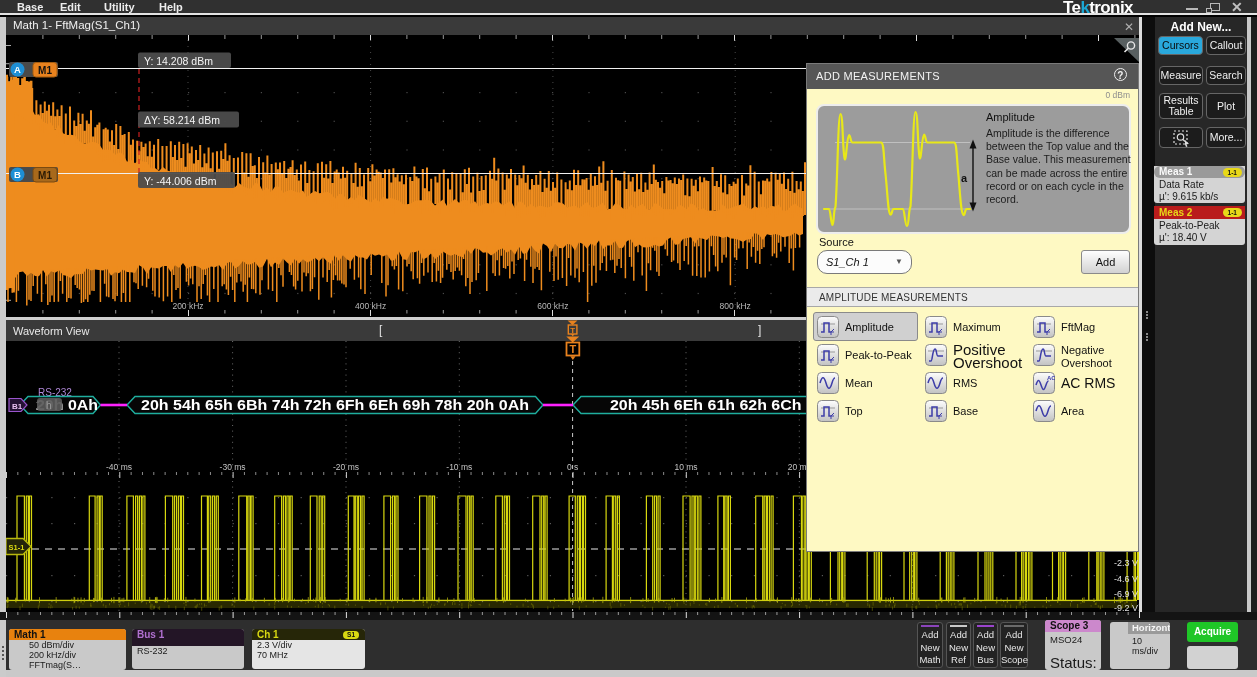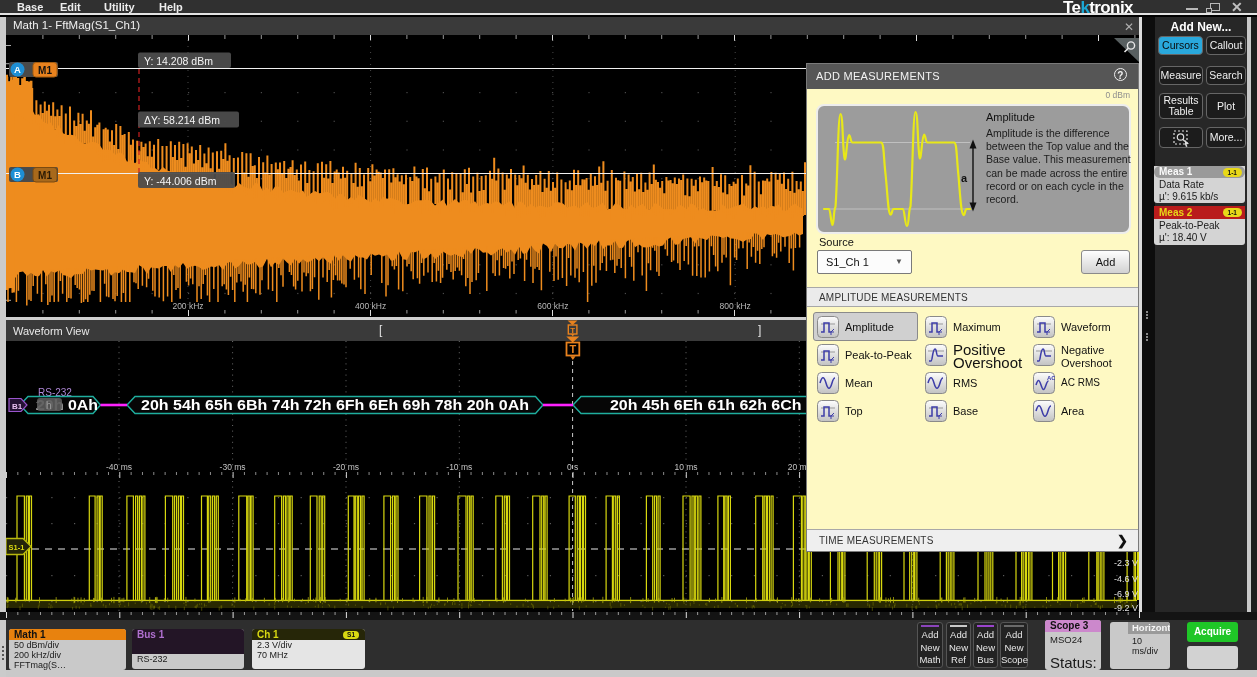--- a/index.html
+++ b/index.html
@@ -1205,24 +1205,24 @@
       <rect x="1105.01" y="0" width="1" height="3" fill="#999999"></rect>
       <rect x="1116.34" y="0" width="1" height="3" fill="#999999"></rect>
       <rect x="1127.67" y="0" width="1" height="3" fill="#999999"></rect>
       <rect x="1139.00" y="0" width="1" height="6" fill="#e0e0e0"></rect>
     </svg>
   </div>
 <div class="abs" style="left:6px;top:620px;width:1251px;height:50px;background:#2e2e2e;"></div>
 <div class="abs" style="left:6px;top:670px;width:1251px;height:7px;background:#c9c9c9;"></div>
 <div class="abs" style="left:9px;top:629px;width:117px;height:41px;background:#c9c9c9;border-radius:3px;overflow:hidden;">
     <div style="height:11px;background:#e8820e;font-size:10px;font-weight:bold;padding:0 0 0 5px;line-height:11px;position:relative;"><span style="color:#111;">Math 1</span></div>
-    <div style="font-size:9px;color:#1a1a1a;padding:0px 0 0 5px;line-height:10px;">50 dBm/div<br>200 kHz/div<br>FFTmag(S…</div>
+    <div style="font-size:9px;color:#1a1a1a;padding:0px 0 0 20px;line-height:10px;">50 dBm/div<br>200 kHz/div<br>FFTmag(S…</div>
   </div>
 <div class="abs" style="left:132px;top:629px;width:112px;height:40px;background:#c9c9c9;border-radius:3px;overflow:hidden;">
-    <div style="height:25px;background:#231526;font-size:10px;font-weight:bold;padding:0 0 0 5px;line-height:11px;position:relative;"><span style="color:#b070d0;">Bus 1</span></div>
+    <div style="height:17px;background:#231526;font-size:10px;font-weight:bold;padding:0 0 0 5px;line-height:11px;position:relative;"><span style="color:#b070d0;">Bus 1</span></div>
     <div style="font-size:9px;color:#1a1a1a;padding:0px 0 0 5px;line-height:10px;">RS-232</div>
   </div>
 <div class="abs" style="left:252px;top:629px;width:113px;height:40px;background:#e5e5e5;border-radius:3px;overflow:hidden;">
     <div style="height:11px;background:#262608;font-size:10px;font-weight:bold;padding:0 0 0 5px;line-height:11px;position:relative;"><span style="color:#d8d812;">Ch 1</span><span style="position:absolute;right:6px;top:2px;background:#d8d812;color:#111;font-size:6.5px;font-weight:bold;border-radius:4px;padding:0 4px;line-height:8px;">S1</span></div>
     <div style="font-size:9px;color:#1a1a1a;padding:0px 0 0 5px;line-height:10px;">2.3 V/div<br>70 MHz</div>
   </div>
 <div class="abs" style="left:917px;top:622px;width:26px;height:46px;background:#232323;border:1px solid #555;border-radius:3px;text-align:center;">
     <div style="margin:2px 3px 0;height:2px;background:#8a44bb;"></div>
     <div style="font-size:9.5px;color:#e8e8e8;line-height:12.5px;margin-top:2px;">Add<br>New<br>Math</div>
   </div>
@@ -1287,21 +1287,21 @@
         <path d="M6 103 H11 C12.5 103 13 119 14.5 119 C16 119 15.5 103 17.5 101 C19.5 75 20 8 22.5 8 C25 8 24.5 42 26.5 52 C28 60 29 29 31 29 C32.5 29 32.5 36.5 34.5 36.5 H63 C66 36.5 65.5 50 67.5 68 C69.5 86 70 107.5 72.5 108.5 C74 109 74 103 75.5 103 H85 C86.5 103 87 120 89 120 C91 120 90.5 103 92.5 100.5 C94.5 74 95 6 97.5 6 C100 6 99.5 40 101.5 51 C103 59 104 28.5 106 28.5 C107.5 28.5 107.5 36.5 109.5 36.5 H136 C139 36.5 138.5 52 140.5 70 C142 87 143 108 145.5 109 C147 109.5 147 103 148.5 103 H152" stroke="#e8e818" stroke-width="2.2" fill="none" stroke-linejoin="round" stroke-linecap="round"></path>
         <line x1="155" y1="40" x2="155" y2="99" stroke="#111" stroke-width="1.4"></line>
         <polygon points="155,33.5 151.5,42.5 158.5,42.5" fill="#111"></polygon>
         <polygon points="155,105.5 151.5,96.5 158.5,96.5" fill="#111"></polygon>
         <text x="143" y="76" font-size="11" font-weight="bold" fill="#111">a</text>
       </svg>
       <div style="position:absolute;left:168px;top:5px;font-size:11px;color:#111;">Amplitude</div>
       <div style="position:absolute;left:168px;top:21px;width:148px;font-size:10.5px;line-height:13.2px;color:#1c1c1c;">Amplitude is the difference between the Top value and the Base value. This measurement can be made across the entire record or on each cycle in the record.</div>
     </div>
     <div style="position:absolute;left:12px;top:172px;font-size:11px;color:#111;">Source</div>
-    <div style="position:absolute;left:10px;top:186px;width:95px;height:24px;background:#fcfcfc;border:1px solid #7a7a7a;border-radius:2px;font-size:11px;color:#111;line-height:22px;padding-left:8px;">S1_Ch 1<span style="position:absolute;right:8px;top:0;color:#555;font-size:8px;">▼</span></div>
+    <div style="position:absolute;left:10px;top:186px;width:95px;height:24px;background:#fcfcfc;border:1px solid #7a7a7a;border-radius:10px;font-size:11px;color:#111;line-height:22px;padding-left:8px;font-style:italic;">S1_Ch 1<span style="position:absolute;right:8px;top:0;color:#555;font-size:8px;">▼</span></div>
     <div style="position:absolute;left:274px;top:186px;width:49px;height:24px;background:linear-gradient(#fefefe,#d2d2d2);border:1px solid #8a8a8a;border-radius:3px;font-size:11px;color:#111;text-align:center;line-height:22px;">Add</div>
     <div style="position:absolute;left:0;top:223px;width:331px;height:20px;background:#ebebeb;border-top:1px solid #a8a8a8;border-bottom:1px solid #a8a8a8;font-size:10px;color:#333;line-height:20px;padding-left:12px;letter-spacing:0.2px;">AMPLITUDE MEASUREMENTS</div>
     <svg width="0" height="0" style="position:absolute;">
       <defs>
         <linearGradient id="gbtn" x1="0" y1="0" x2="0" y2="1">
           <stop offset="0" stop-color="#fdfdfd"></stop>
           <stop offset="1" stop-color="#c2c2c2"></stop>
         </linearGradient>
       </defs>
     </svg>
@@ -1325,21 +1325,21 @@
     </div>
     <div style="position:absolute;left:146px;top:257px;font-size:11px;color:#111;line-height:12.5px;">Maximum</div>
     <div style="position:absolute;left:226px;top:252px;width:22px;height:22px;">
       <svg width="22" height="22" style="position:absolute;left:0;top:0;">
         <rect x="0.5" y="0.5" width="21" height="21" rx="4" fill="url(#gbtn)" stroke="#8a8a8a"></rect>
         <line x1="4" y1="8" x2="18" y2="8" stroke="#999" stroke-width="1"></line>
         <path d="M4 16 h3 v-9 h5 v9 h2" stroke="#3d3da8" stroke-width="1.5" fill="none"></path>
         <path d="M14 16 l3 -3 m-3 3 l3 0 m-3 0 l0 3" stroke="#3d3da8" stroke-width="1"></path>
       </svg>
     </div>
-    <div style="position:absolute;left:254px;top:257px;font-size:11px;color:#111;line-height:12.5px;">Waveform</div>
+    <div style="position:absolute;left:254px;top:257px;font-size:11px;color:#111;line-height:12.5px;">FftMag</div>
     <div style="position:absolute;left:10px;top:280px;width:22px;height:22px;">
       <svg width="22" height="22" style="position:absolute;left:0;top:0;">
         <rect x="0.5" y="0.5" width="21" height="21" rx="4" fill="url(#gbtn)" stroke="#8a8a8a"></rect>
         <line x1="4" y1="8" x2="18" y2="8" stroke="#999" stroke-width="1"></line>
         <path d="M4 16 h3 v-9 h5 v9 h2" stroke="#3d3da8" stroke-width="1.5" fill="none"></path>
         <path d="M14 16 l3 -3 m-3 3 l3 0 m-3 0 l0 3" stroke="#3d3da8" stroke-width="1"></path>
       </svg>
     </div>
     <div style="position:absolute;left:38px;top:285px;font-size:11px;color:#111;line-height:12.5px;">Peak-to-Peak</div>
     <div style="position:absolute;left:118px;top:280px;width:22px;height:22px;">
@@ -1372,21 +1372,21 @@
       </svg>
     </div>
     <div style="position:absolute;left:146px;top:313px;font-size:11px;color:#111;line-height:12.5px;">RMS</div>
     <div style="position:absolute;left:226px;top:308px;width:22px;height:22px;">
       <svg width="22" height="22" style="position:absolute;left:0;top:0;">
         <rect x="0.5" y="0.5" width="21" height="21" rx="4" fill="url(#gbtn)" stroke="#8a8a8a"></rect>
         <path d="M3 13 c2 -6 3 -6 5 0 c2 6 3 6 5 0 c1 -3 1.5 -4 2.5 -4" stroke="#3d3da8" stroke-width="1.5" fill="none"></path>
         <text x="14" y="8" font-size="6" fill="#3d3da8" font-weight="bold">AC</text>
       </svg>
     </div>
-    <div style="position:absolute;left:254px;top:313px;font-size:10px;color:#111;line-height:12.5px;">AC RMS</div>
+    <div style="position:absolute;left:254px;top:313px;font-size:14px;color:#111;line-height:12.5px;">AC RMS</div>
     <div style="position:absolute;left:10px;top:336px;width:22px;height:22px;">
       <svg width="22" height="22" style="position:absolute;left:0;top:0;">
         <rect x="0.5" y="0.5" width="21" height="21" rx="4" fill="url(#gbtn)" stroke="#8a8a8a"></rect>
         <line x1="4" y1="8" x2="18" y2="8" stroke="#999" stroke-width="1"></line>
         <path d="M4 16 h3 v-9 h5 v9 h2" stroke="#3d3da8" stroke-width="1.5" fill="none"></path>
         <path d="M14 16 l3 -3 m-3 3 l3 0 m-3 0 l0 3" stroke="#3d3da8" stroke-width="1"></path>
       </svg>
     </div>
     <div style="position:absolute;left:38px;top:341px;font-size:11px;color:#111;line-height:12.5px;">Top</div>
     <div style="position:absolute;left:118px;top:336px;width:22px;height:22px;">
@@ -1398,13 +1398,12 @@
       </svg>
     </div>
     <div style="position:absolute;left:146px;top:341px;font-size:11px;color:#111;line-height:12.5px;">Base</div>
     <div style="position:absolute;left:226px;top:336px;width:22px;height:22px;">
       <svg width="22" height="22" style="position:absolute;left:0;top:0;">
         <rect x="0.5" y="0.5" width="21" height="21" rx="4" fill="url(#gbtn)" stroke="#8a8a8a"></rect>
         <path d="M3 11 c2 -7 4 -7 6 0 c2 7 4 7 6 0 c1 -3.5 2 -5 3 -5" stroke="#3d3da8" stroke-width="1.5" fill="none"></path>
       </svg>
     </div>
     <div style="position:absolute;left:254px;top:341px;font-size:11px;color:#111;line-height:12.5px;">Area</div>
-    <div style="position:absolute;left:0;top:465px;width:331px;height:22px;background:#efefef;border-top:1px solid #a8a8a8;font-size:10px;color:#333;line-height:22px;padding-left:12px;letter-spacing:0.2px;">TIME MEASUREMENTS<span style="position:absolute;right:10px;top:0;font-size:13px;font-weight:bold;color:#111;">❯</span></div>
   </div>
 </body></html>

